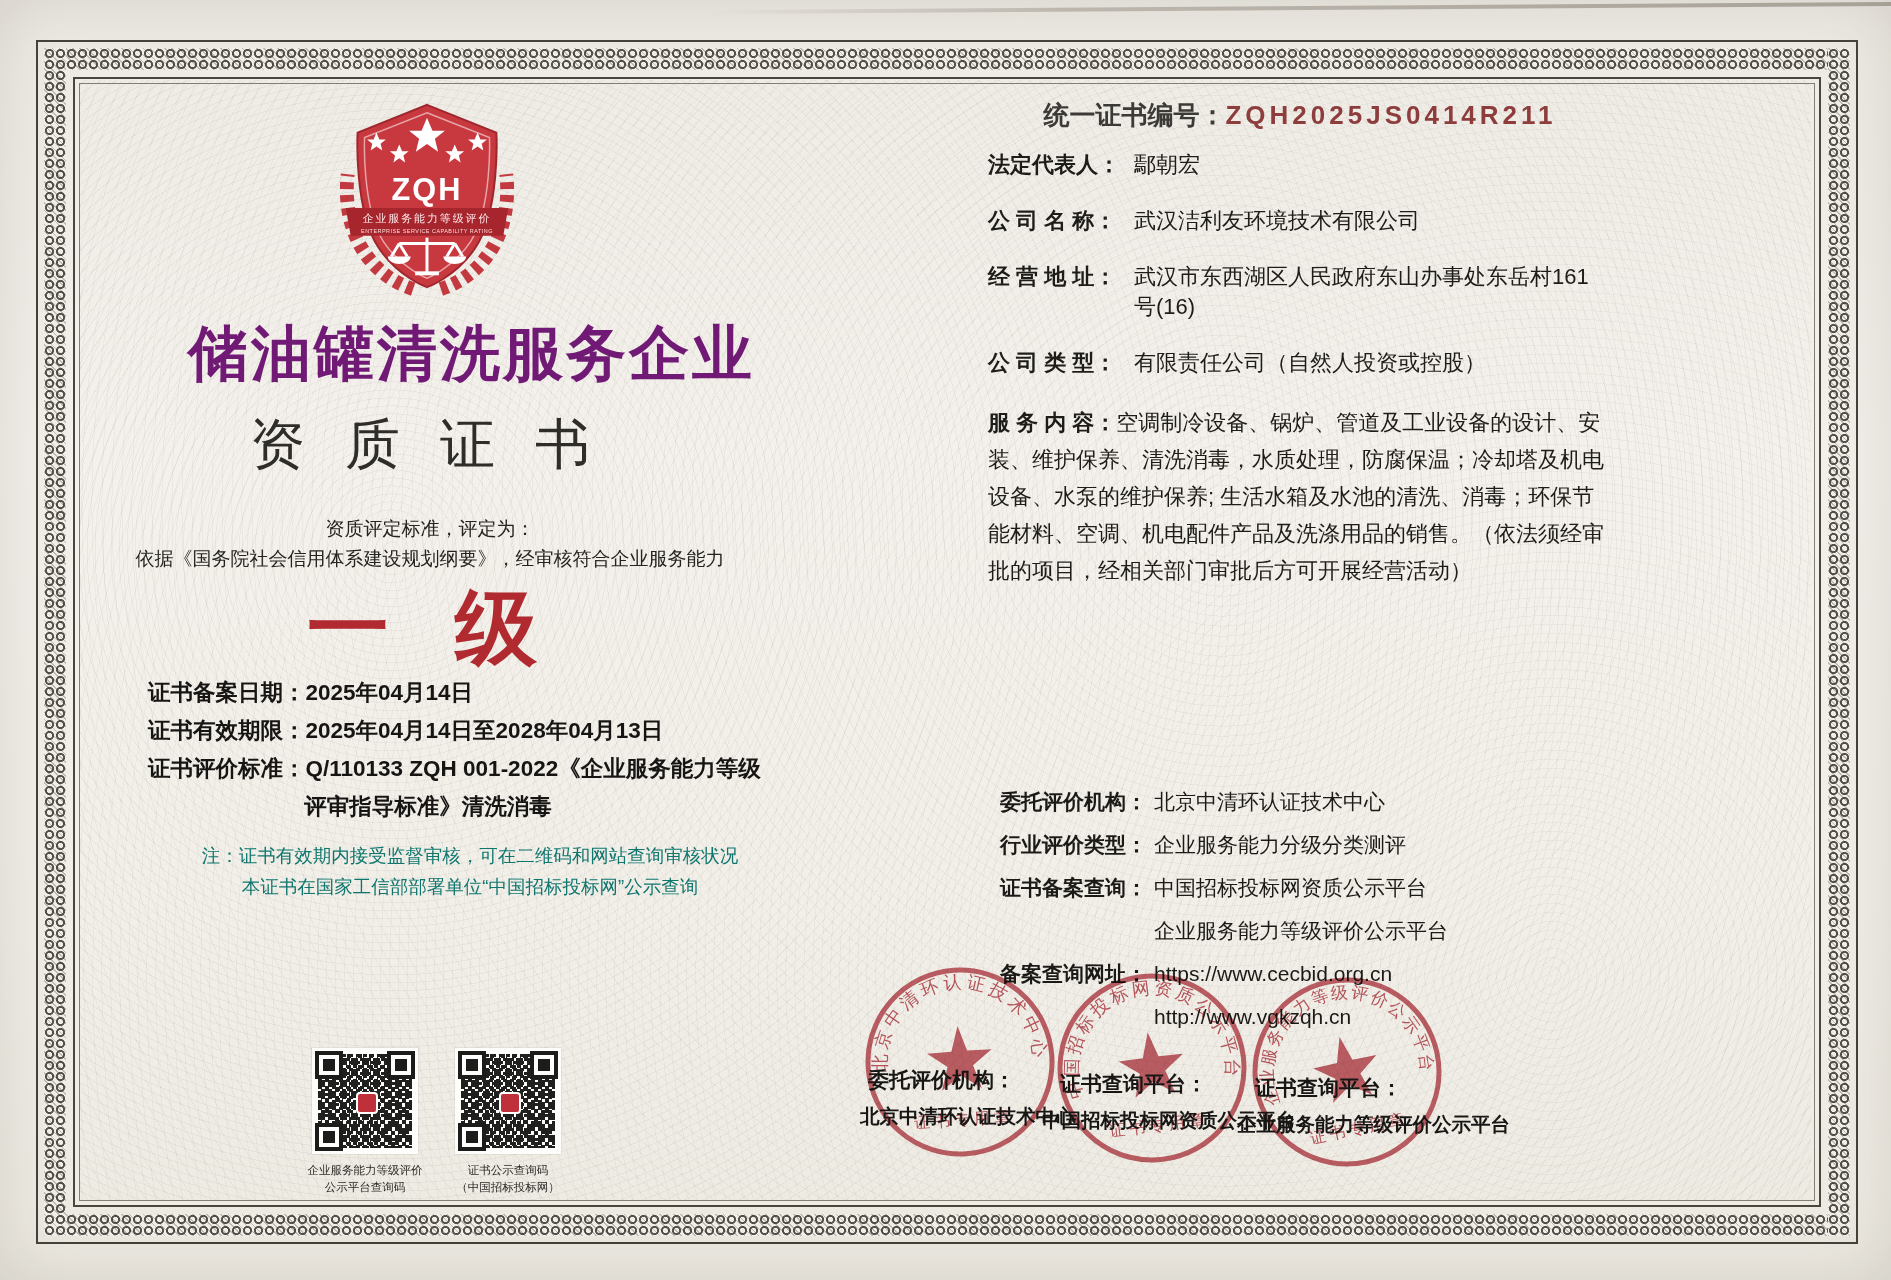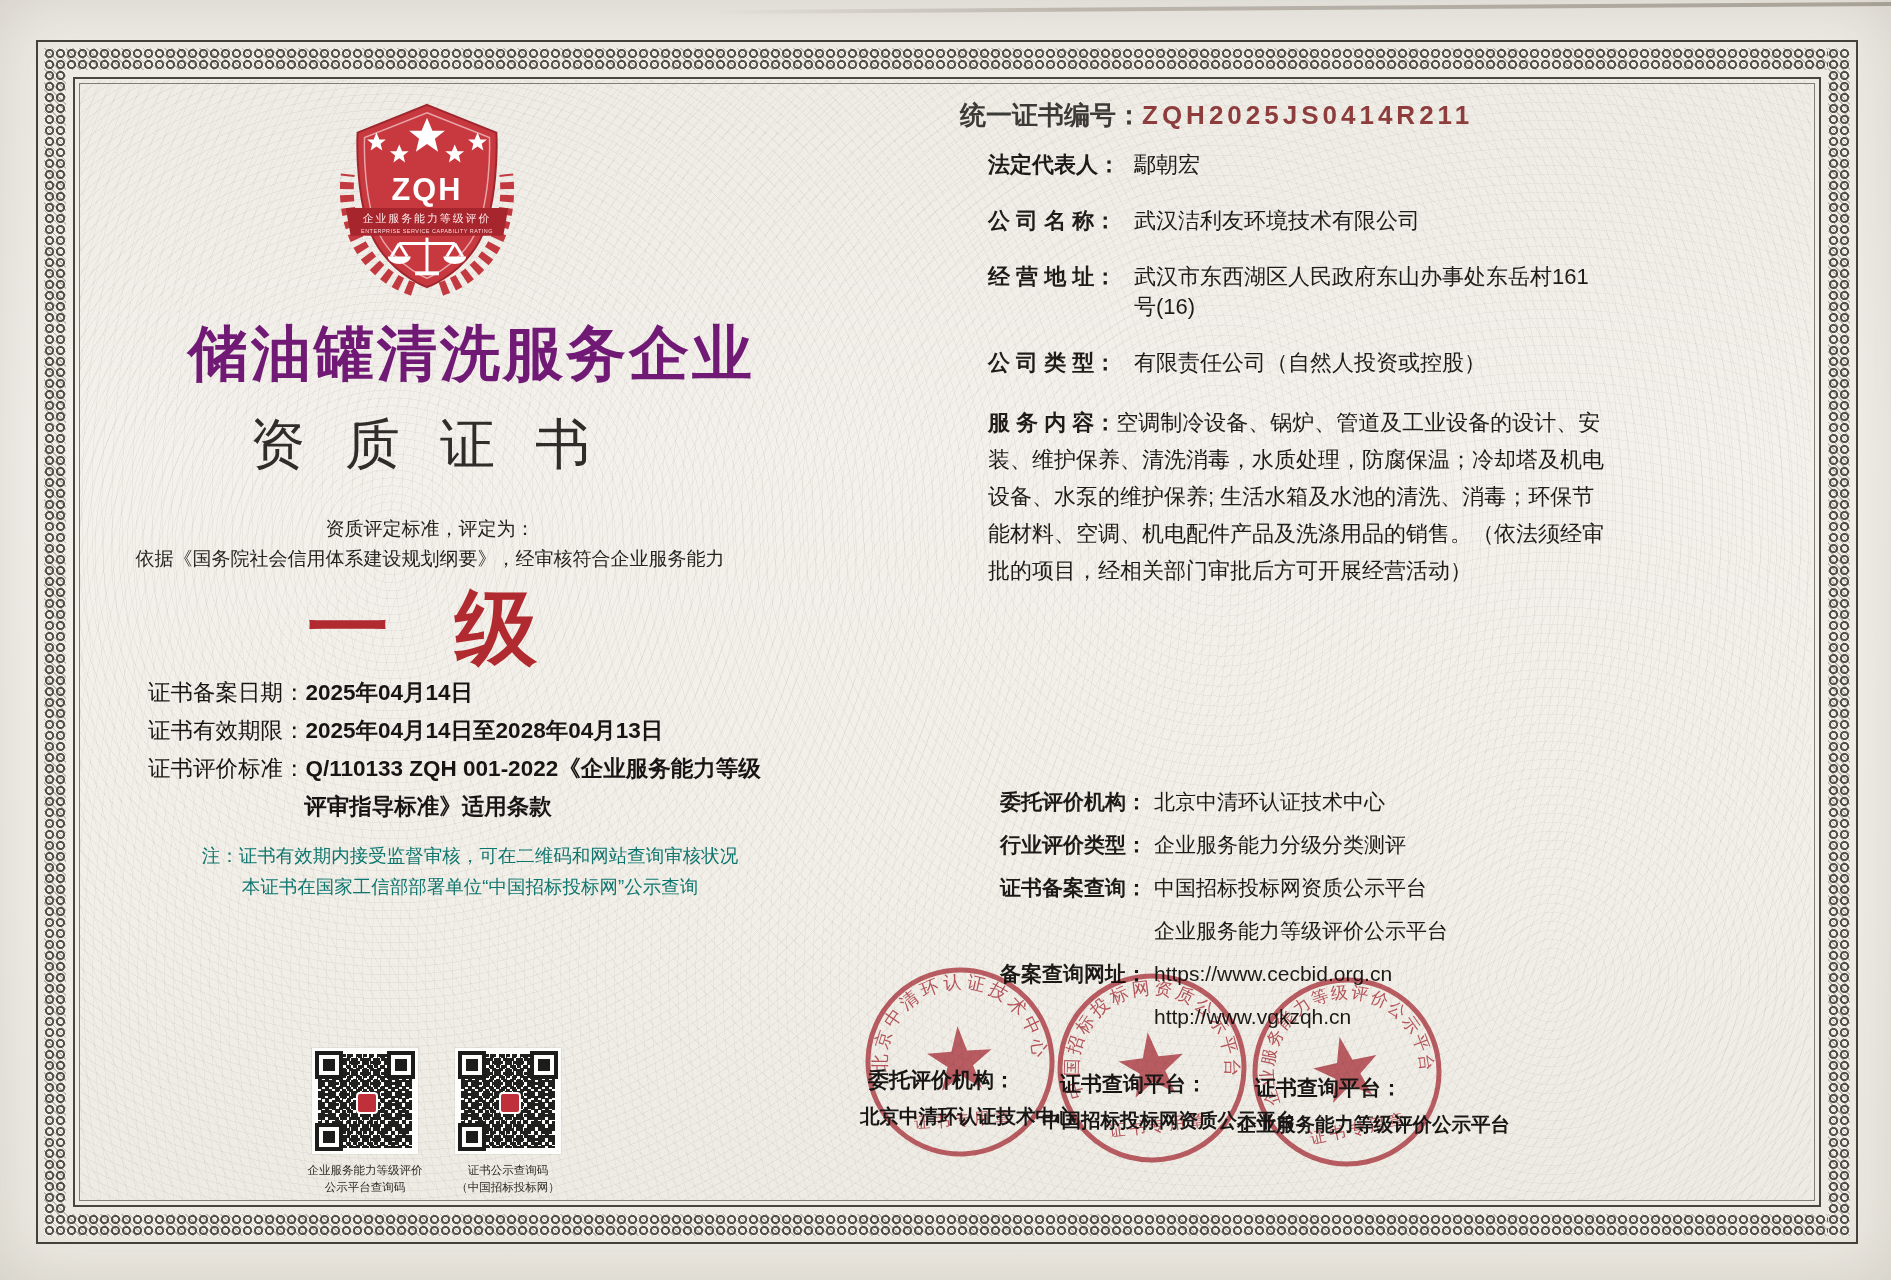--- a/index.html
+++ b/index.html
@@ -55,21 +55,21 @@
   }
   .basis{
     position:absolute;left:100px;top:514px;width:660px;text-align:center;
     font-size:19px;line-height:30px;color:#24231f;font-weight:500;
   }
   .grade{
     position:absolute;left:110px;top:574px;width:650px;text-align:center;
     font-size:82px;font-weight:800;color:#b02a30;letter-spacing:66px;padding-left:40px;box-sizing:border-box;
   }
   .left-fields{position:absolute;left:148px;top:674px;width:640px;font-size:22.5px;color:#161513;line-height:38px;}
-  .lrow .lab{font-weight:400;}
+  .lrow .lab{font-weight:700;}
   .lrow .val{font-weight:700;}
   .lrow .val2{display:block;text-align:center;font-weight:700;width:560px;}
   .note{
     position:absolute;left:140px;top:840px;width:660px;text-align:center;
     font-size:18.5px;line-height:31px;color:#0f766e;font-weight:500;
   }
   
   .qr{position:absolute;width:106px;height:106px;background:#fdfdfb;top:1048px;box-shadow:0 0 0 1px rgba(0,0,0,.05);}
   .qr1{left:312px;} .qr2{left:455px;}
   .qr .mat{
@@ -79,21 +79,21 @@
       conic-gradient(#20201e 25%,rgba(0,0,0,0) 0 50%,#20201e 0 75%,rgba(0,0,0,0) 0) 0 0/7px 7px;
   }
   .qr .f{position:absolute;width:20px;height:20px;border:4px solid #1c1c1a;background:#fff;}
   .qr .f::after{content:"";position:absolute;inset:4px;background:#1c1c1a;}
   .qr .f.tl{left:3px;top:3px;} .qr .f.tr{right:3px;top:3px;} .qr .f.bl{left:3px;bottom:3px;}
   .qr .dot{position:absolute;left:44px;top:44px;width:18px;height:18px;background:#c0303a;border-radius:4px;border:2px solid #fff;}
   .qr-cap{position:absolute;top:1162px;width:150px;text-align:center;font-size:11.5px;line-height:17px;color:#2c2b28;}
   .qr-cap.c1{left:290px;} .qr-cap.c2{left:433px;}
 
   
-  .certno{position:absolute;left:960px;top:98px;width:680px;text-align:left;font-size:26px;}
+  .certno{position:absolute;left:960px;top:98px;width:680px;text-align:center;font-size:26px;}
   .certno .lab{color:#3b3a36;font-weight:700;}
   .certno .val{color:#8e3d3d;font-weight:600;letter-spacing:4px;}
   .company{position:absolute;left:988px;top:150px;width:620px;font-size:22px;color:#1d1c19;}
   .crow{display:flex;margin-bottom:26px;line-height:30px;}
   .crow .lab{width:146px;flex:0 0 146px;font-weight:800;}
   .crow .val{flex:1;font-weight:500;}
   .cpara{line-height:37px;font-weight:500;margin-top:2px;}
   .cpara .lab{font-weight:800;}
   .eval{position:absolute;left:1000px;top:780px;width:620px;font-size:21px;color:#1b1a17;line-height:43px;}
   .erow{display:flex;}
@@ -180,21 +180,21 @@
 
 <div class="left-fields">
   <div class="lrow">
     <span class="lab">证书备案日期：</span><span class="val">2025年04月14日</span>
   </div>
   <div class="lrow">
     <span class="lab">证书有效期限：</span><span class="val">2025年04月14日至2028年04月13日</span>
   </div>
   <div class="lrow">
     <span class="lab">证书评价标准：</span><span class="val">Q/110133 ZQH 001-2022《企业服务能力等级</span>
-    <span class="val2">评审指导标准》适用条款</span>
+    <span class="val2">评审指导标准》清洗消毒</span>
   </div>
 </div>
 
 <div class="note">
   <div>注：证书有效期内接受监督审核，可在二维码和网站查询审核状况</div>
   <div>本证书在国家工信部部署单位“中国招标投标网”公示查询</div>
 </div>
 
 <div class="qr qr1">
   <div class="mat"></div>

